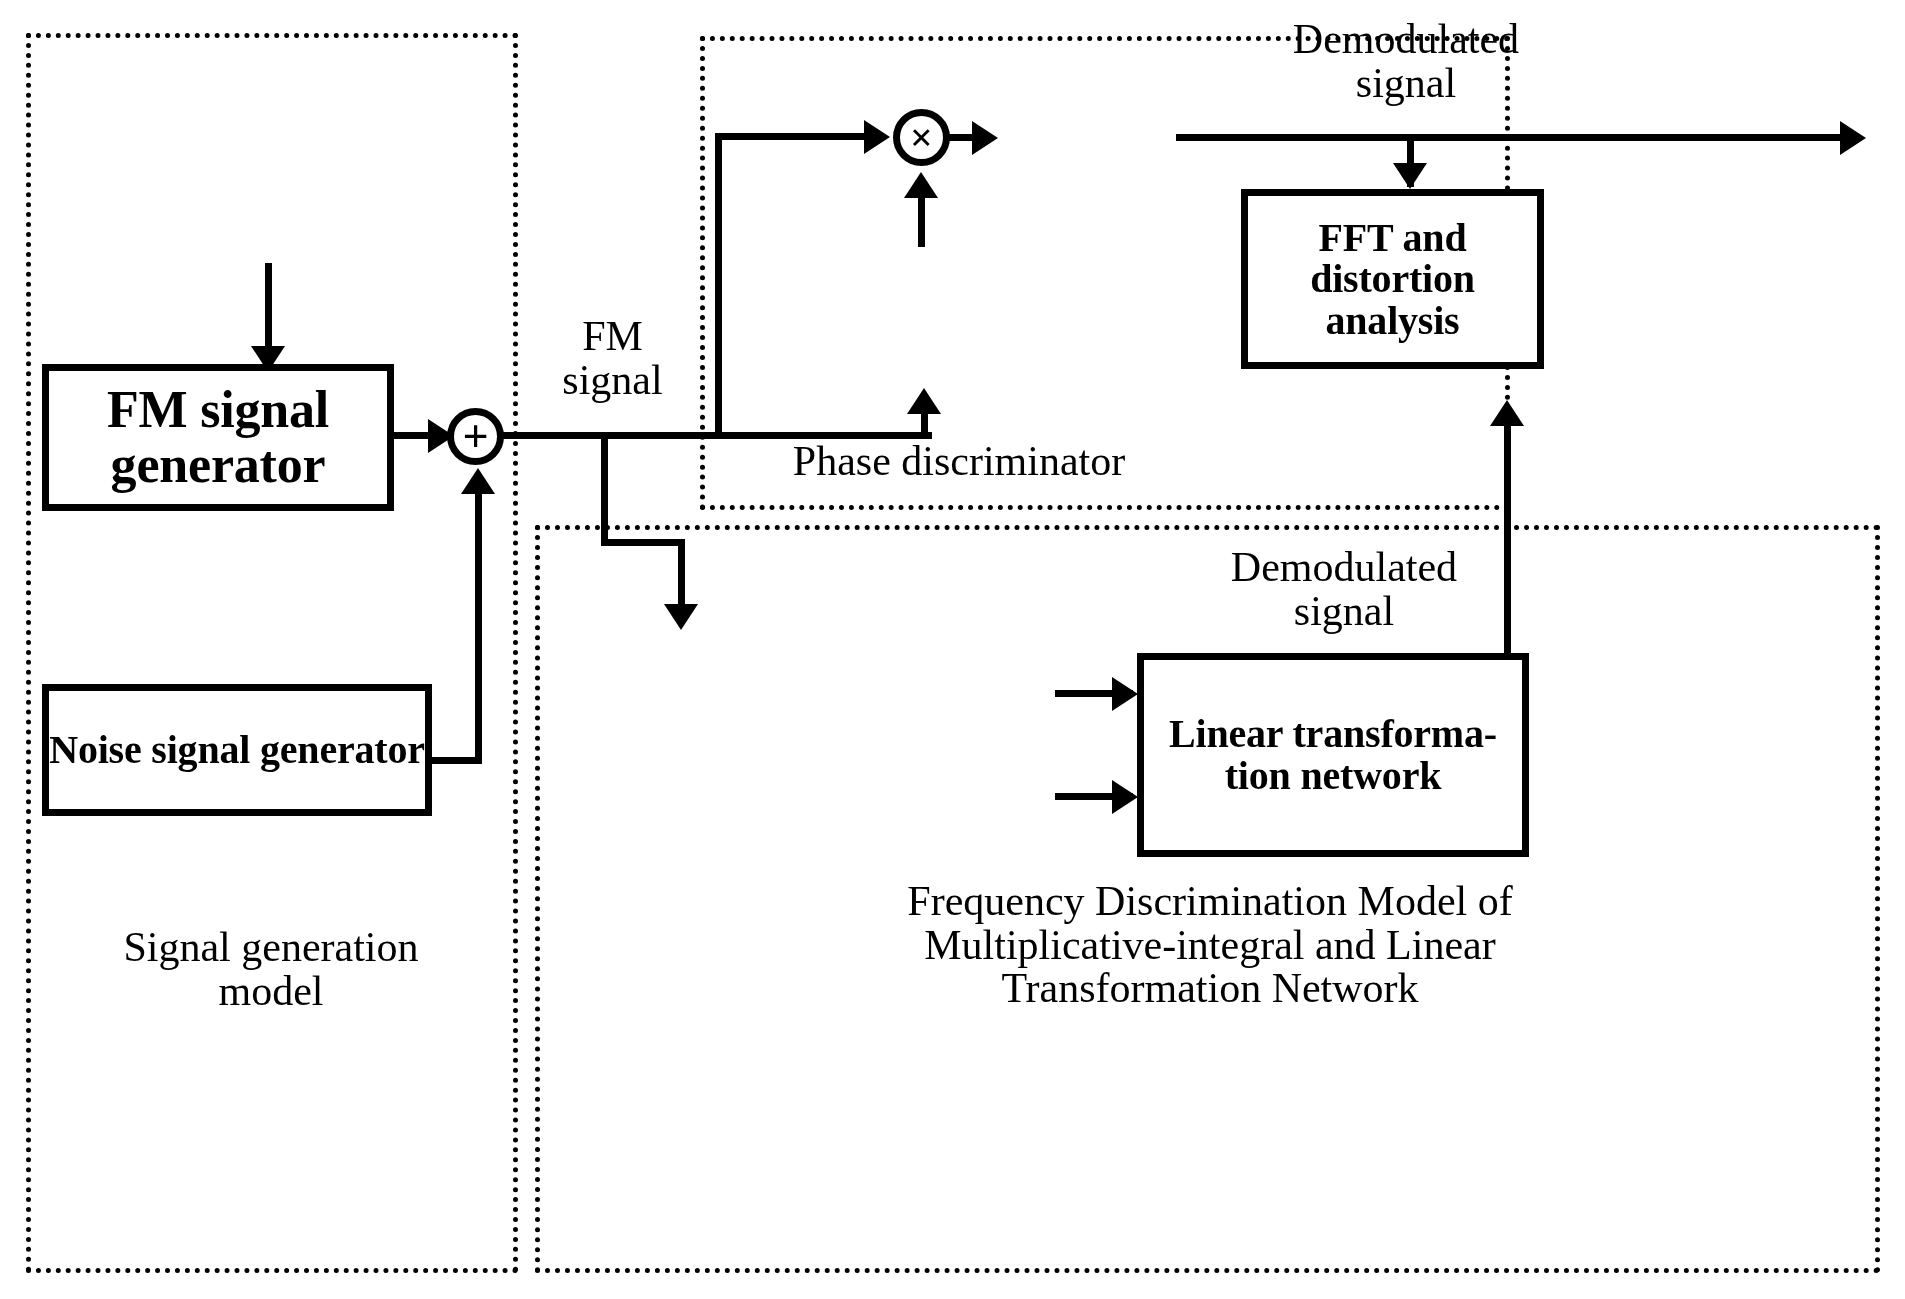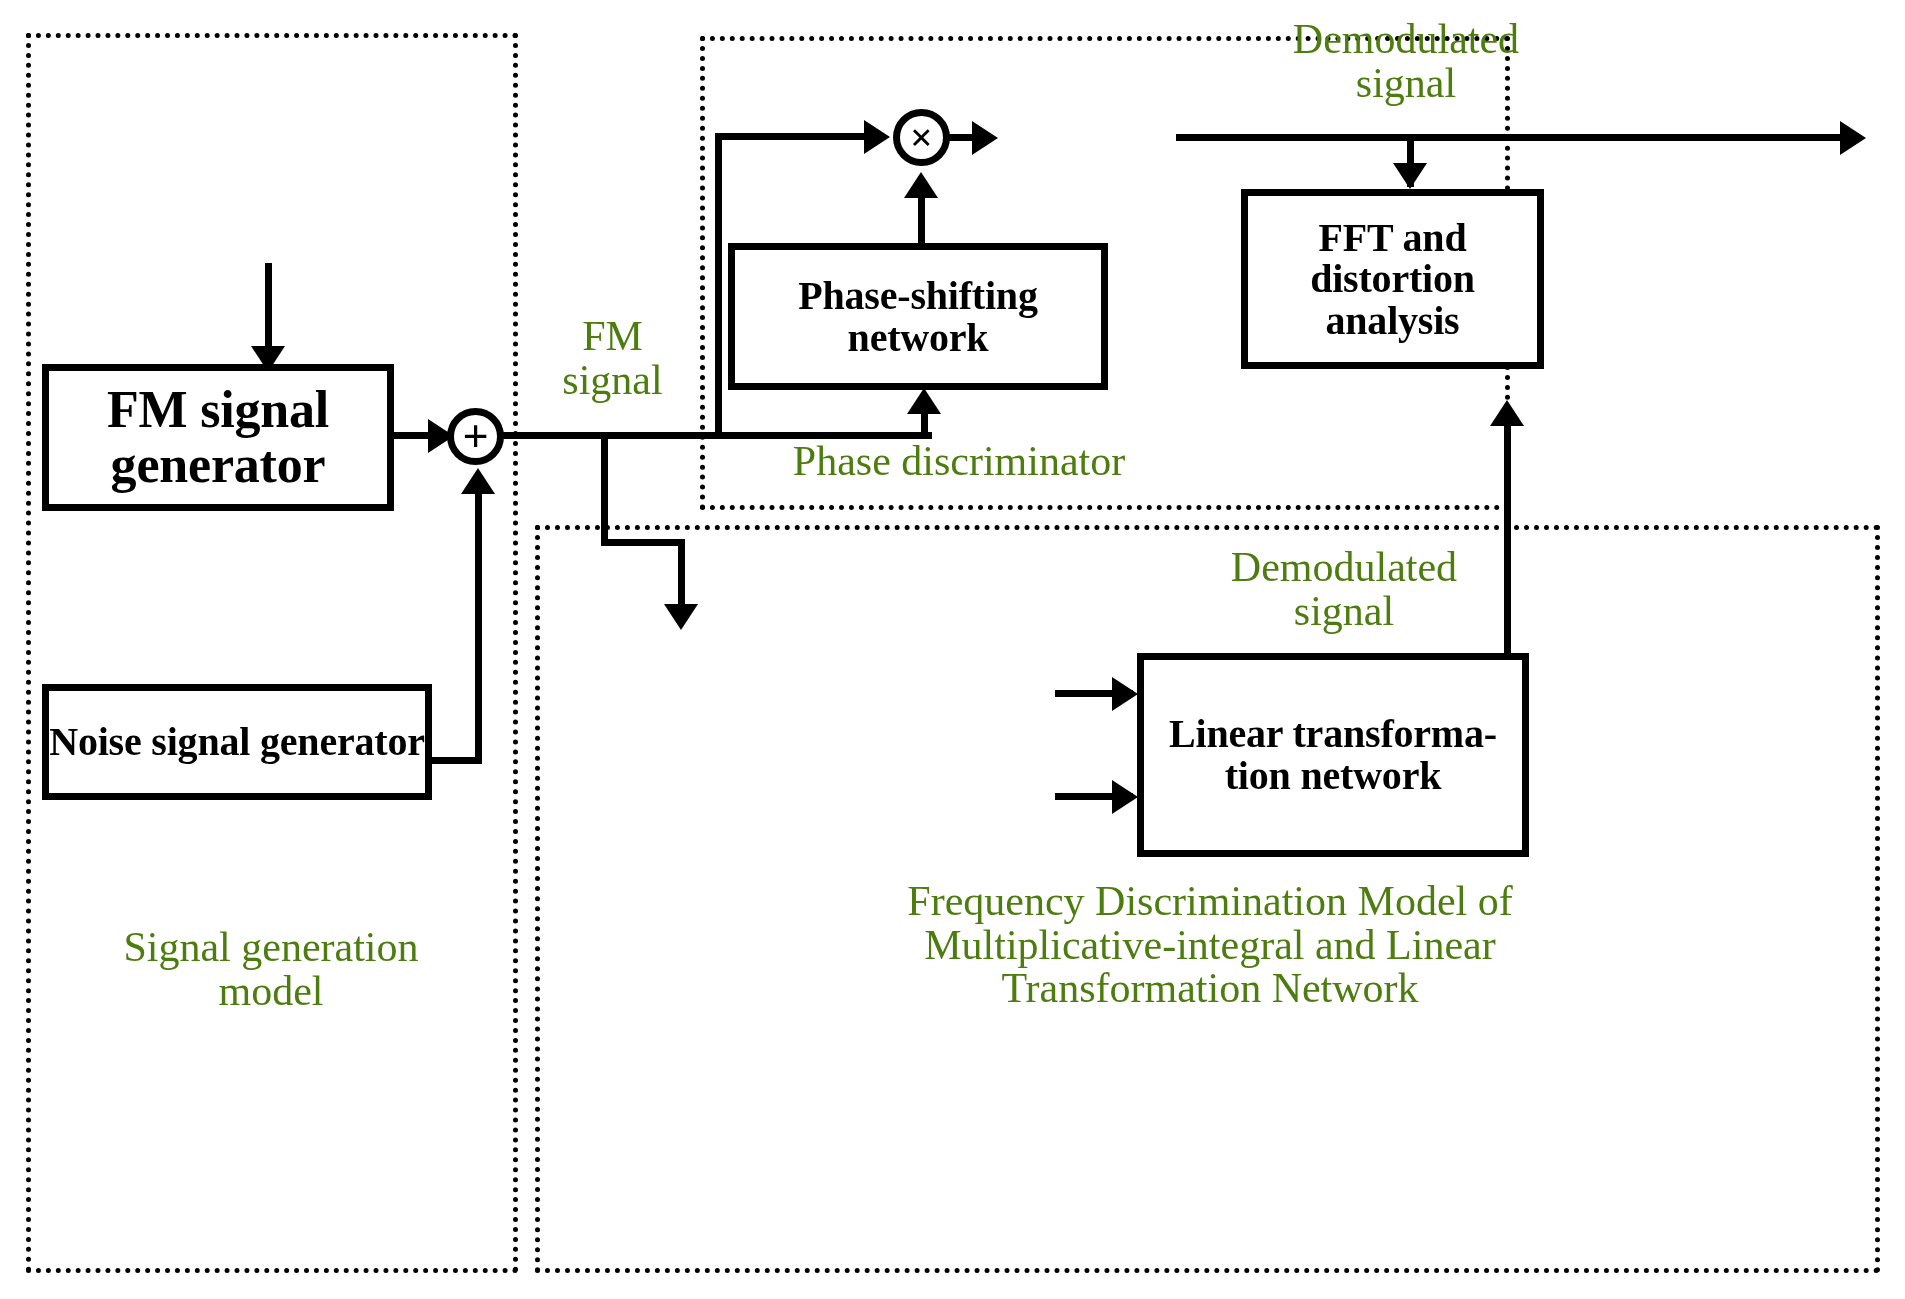--- a/index.html
+++ b/index.html
@@ -59,21 +59,21 @@
   .arrow-d{border-left:17px solid transparent;border-right:17px solid transparent;border-top:26px solid #000;}
   .arrow-u{border-left:17px solid transparent;border-right:17px solid transparent;border-bottom:26px solid #000;}
 
   
   .label{
     position:absolute;
     font-family:"Liberation Serif", serif;
     font-weight:normal;
     text-align:center;
     line-height:1.04;
-    color:#4d7c0f;
+    color:#000000;
     z-index:7;
     white-space:pre-line;
   }
 </style>
 </head>
 <body>
 
 <div id="stage">
 
   <div class="dashgroup" style="left:26px; top:33px; width:492px; height:1240px;"></div>
@@ -132,25 +132,23 @@
   <div class="wire-h" style="left:1055px; top:793px; width:78px;"></div>
   <div class="arrow arrow-r" style="left:1112px; top:780px;"></div>
 
   <div class="wire-v" style="left:1504px; top:420px; height:234px;"></div>
   <div class="arrow arrow-u" style="left:1490px; top:400px;"></div>
 
 
   <div class="block" style="left:42px; top:364px; width:352px; height:147px; font-size:52px;">FM signal
 generator</div>
 
-  <div class="block" style="left:42px; top:684px; width:390px; height:116px; font-size:40px;">Noise signal
+  <div class="block" style="left:42px; top:684px; width:390px; height:132px; font-size:40px;">Noise signal
 generator</div>
 
-  <div class="block" style="left:728px; top:243px; width:380px; height:147px; font-size:40px;">Phase-shifting
-network</div>
 
 
   <div class="block" style="left:1241px; top:189px; width:303px; height:180px; font-size:40px;">FFT and
 distortion
 analysis</div>
 
 
   <div class="block" style="left:1137px; top:653px; width:392px; height:204px; font-size:40px;">Linear
 transforma-
 tion network</div>

